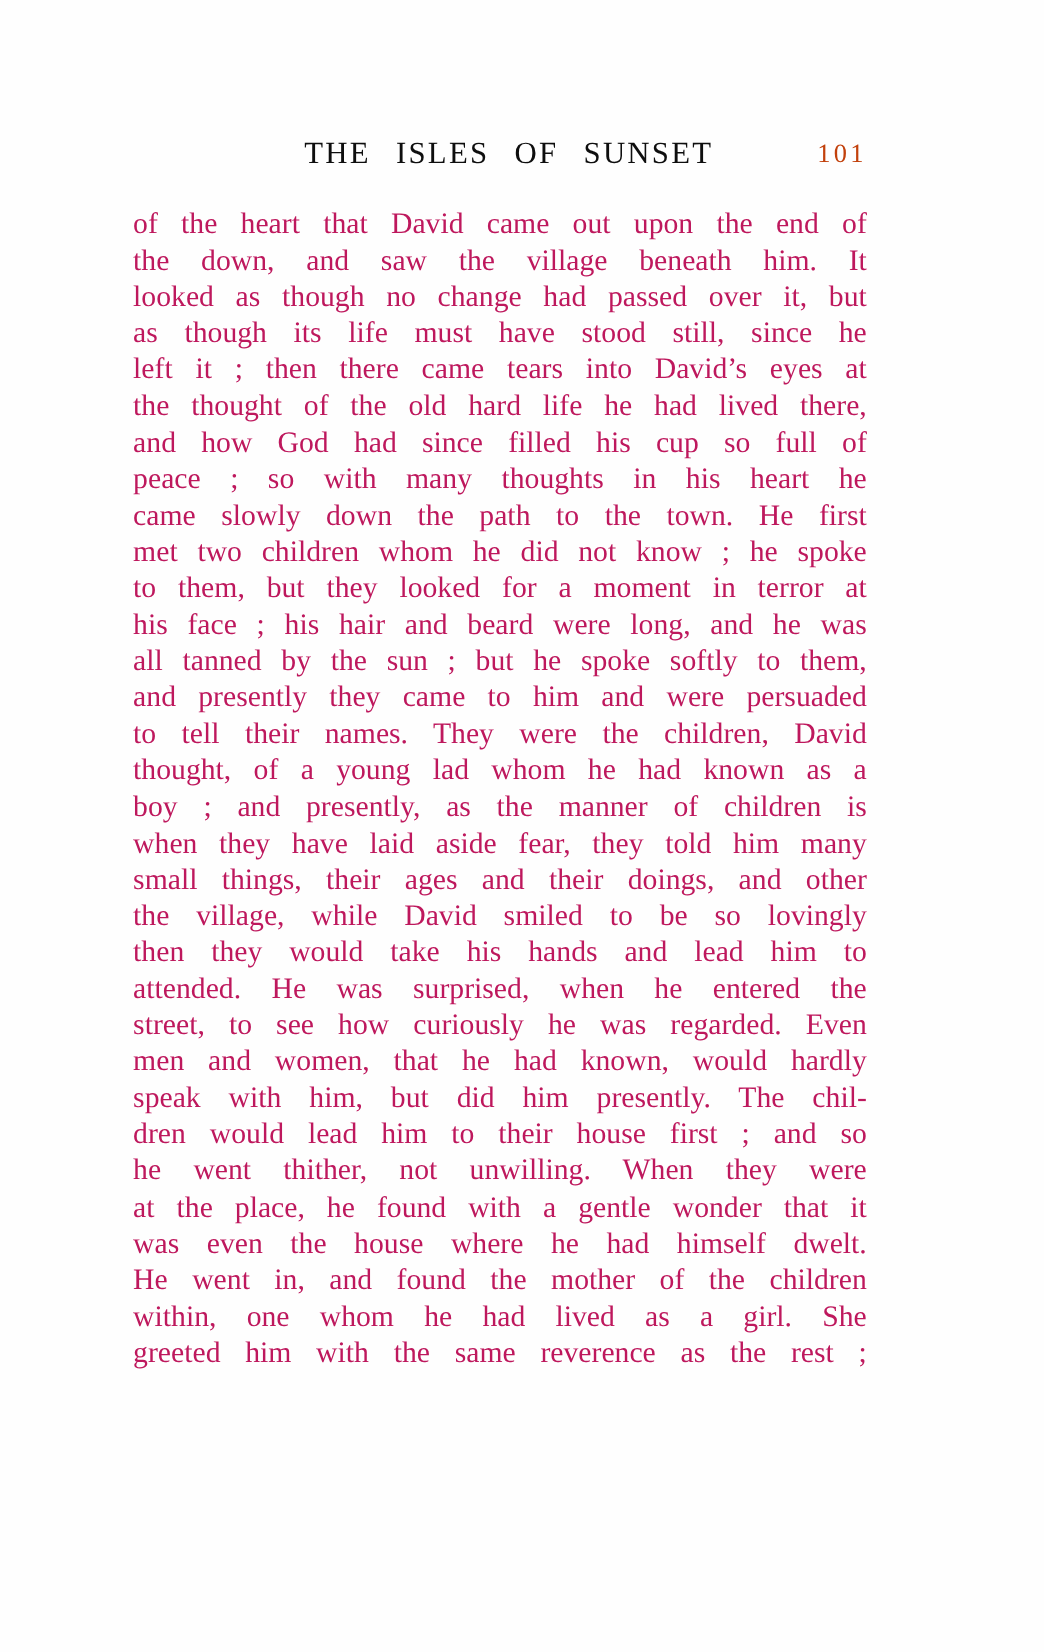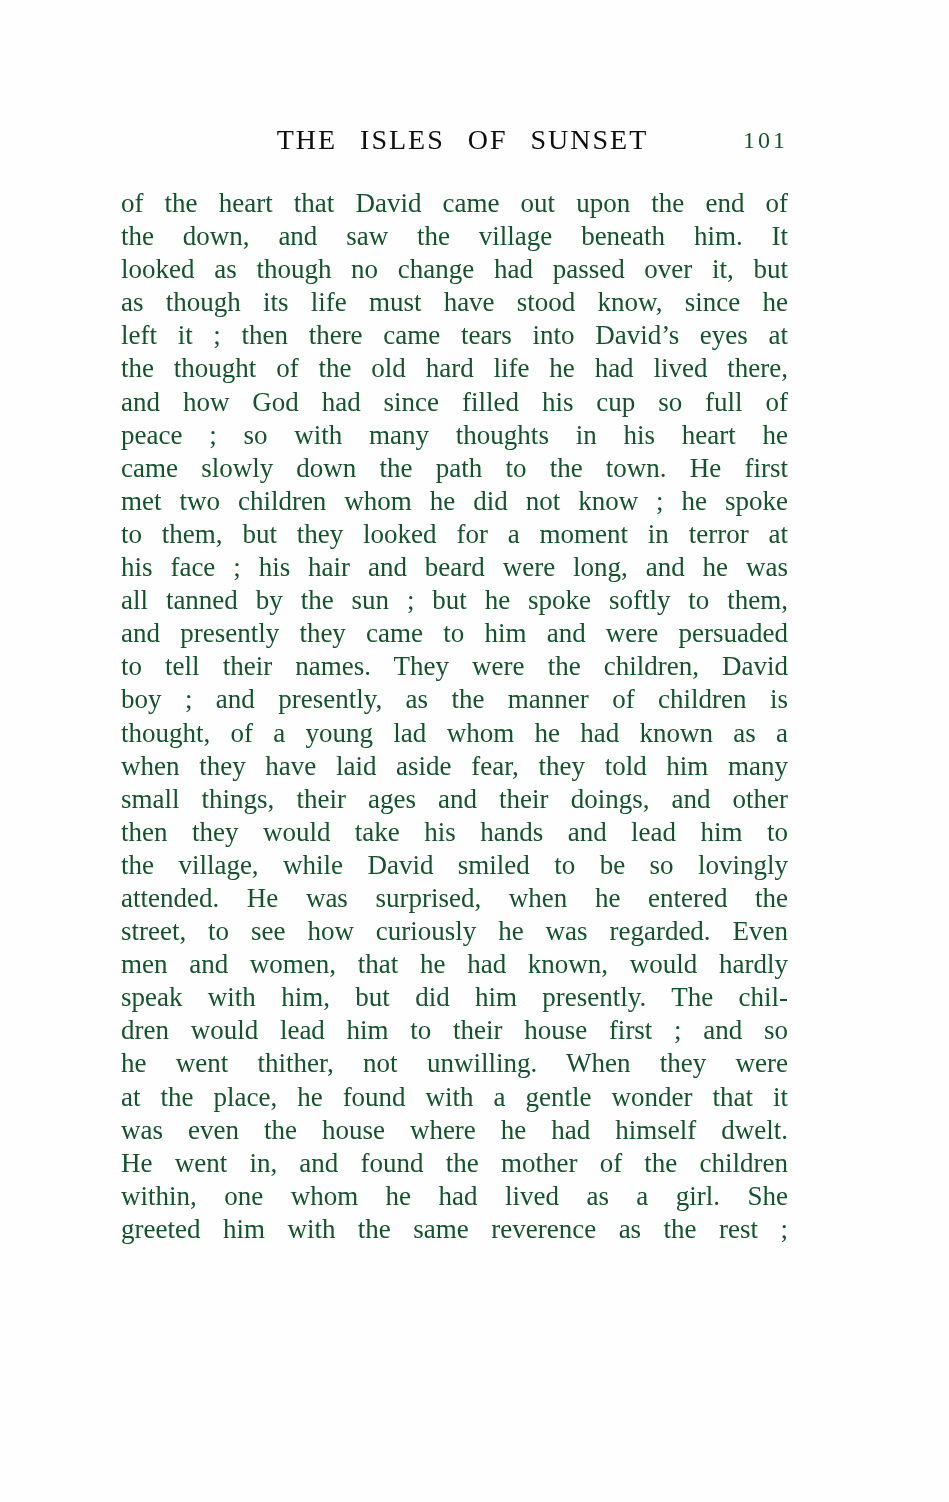--- a/index.html
+++ b/index.html
@@ -35,67 +35,67 @@
     color: #0e0e0e;
     font-family: Liberation Serif, serif;
   }
   .running-header .page-number {
     position: absolute;
     right: 0;
     top: 3px;
     font-size: 24px;
     letter-spacing: 3px;
     font-variant-numeric: oldstyle-nums;
-    color: #14532d;
+    color: #c2410c;
   }
   .text-block {
     position: absolute;
     left: 121px;
     top: 187px;
     width: 667px;
   }
   .text-block .line {
     font-size: 27px;
     line-height: 33.1px;
     text-align: justify;
     text-align-last: justify;
     white-space: normal;
-    color: #14532d;
+    color: #be185d;
   }
 </style>
 </head>
 <body>
 
 <div class="page">
   <div class="running-header">
     <span class="title">THE ISLES OF SUNSET</span>
     <span class="page-number">101</span>
   </div>
   <div class="text-block">
       <div class="line">of the heart that David came out upon the end of</div>
       <div class="line">the down, and saw the village beneath him.  It</div>
       <div class="line">looked as though no change had passed over it, but</div>
-      <div class="line">as though its life must have stood know, since he</div>
+      <div class="line">as though its life must have stood still, since he</div>
       <div class="line">left it ;  then there came tears into David’s eyes at</div>
       <div class="line">the thought of the old hard life he had lived there,</div>
       <div class="line">and how God had since filled his cup so full of</div>
       <div class="line">peace ;  so with many thoughts in his heart he</div>
       <div class="line">came slowly down the path to the town.  He first</div>
       <div class="line">met two children whom he did not know ;  he spoke</div>
       <div class="line">to them, but they looked for a moment in terror at</div>
       <div class="line">his face ;  his hair and beard were long, and he was</div>
       <div class="line">all tanned by the sun ;  but he spoke softly to them,</div>
       <div class="line">and presently they came to him and were persuaded</div>
       <div class="line">to tell their names.  They were the children, David</div>
+      <div class="line">thought, of a young lad whom he had known as a</div>
       <div class="line">boy ;  and presently, as the manner of children is</div>
-      <div class="line">thought, of a young lad whom he had known as a</div>
       <div class="line">when they have laid aside fear, they told him many</div>
       <div class="line">small things, their ages and their doings, and other</div>
+      <div class="line">the village, while David smiled to be so lovingly</div>
       <div class="line">then they would take his hands and lead him to</div>
-      <div class="line">the village, while David smiled to be so lovingly</div>
       <div class="line">attended.  He was surprised, when he entered the</div>
       <div class="line">street, to see how curiously he was regarded.  Even</div>
       <div class="line">men and women, that he had known, would hardly</div>
       <div class="line">speak with him, but did him presently.  The chil-</div>
       <div class="line">dren would lead him to their house first ;  and so</div>
       <div class="line">he went thither, not unwilling.  When they were</div>
       <div class="line">at the place, he found with a gentle wonder that it</div>
       <div class="line">was even the house where he had himself dwelt.</div>
       <div class="line">He went in, and found the mother of the children</div>
       <div class="line">within, one whom he had lived as a girl.  She</div>

